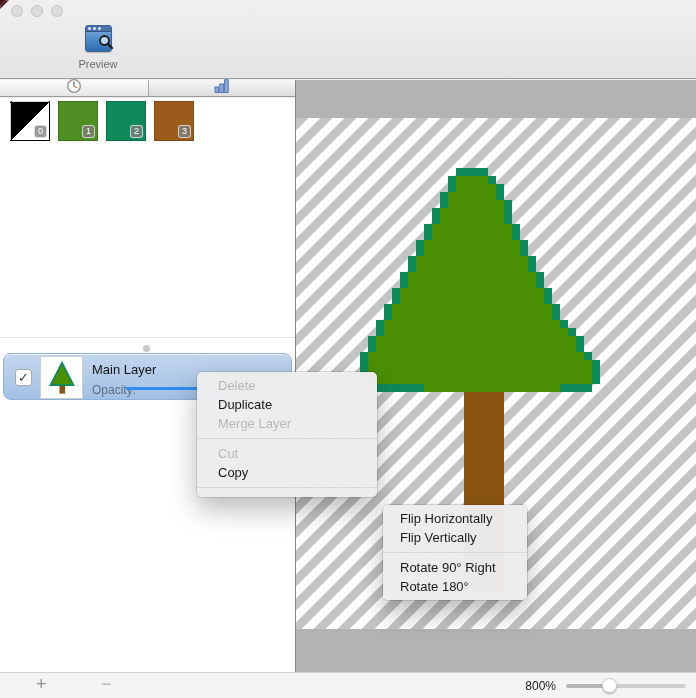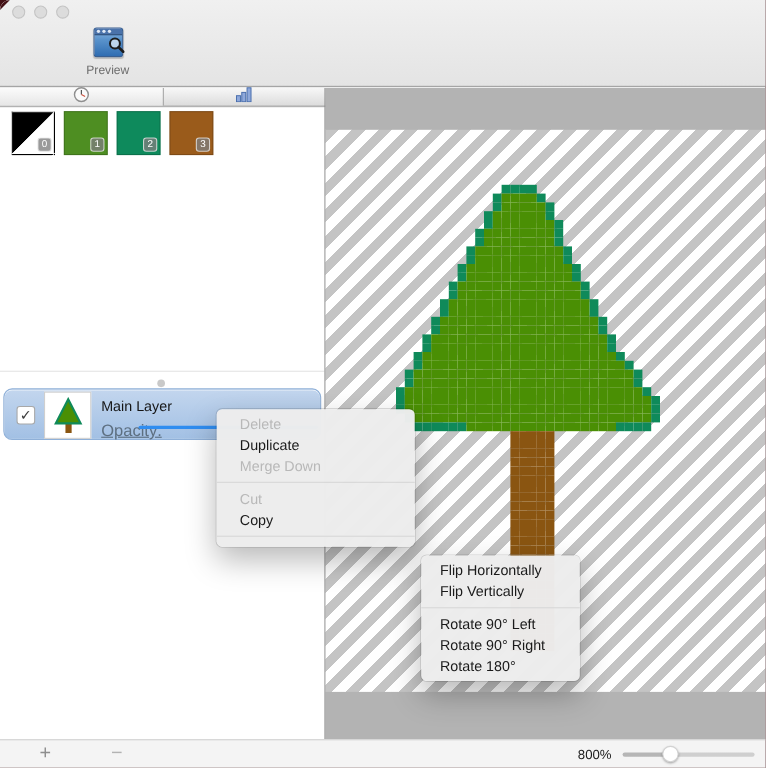--- a/index.html
+++ b/index.html
@@ -54,21 +54,21 @@
 
   
   .layer-row { position:absolute; left:3px; top:255px; width:289px; height:47px; border-radius:8px;
     background:linear-gradient(#c3d6ee,#a2c0e4); border:1px solid #8fb0d8;
     box-shadow:inset 0 1px 0 rgba(255,255,255,.7); }
   .layer-check { position:absolute; left:11px; top:15px; width:17px; height:17px; background:#fff;
     border:1px solid #a8a8a8; border-radius:3px; font-size:13px; line-height:16px; text-align:center; color:#3c3c3c; }
   .layer-thumb { position:absolute; left:36px; top:2px; width:43px; height:43px; background:#fff;
     border:1px solid #cfcfcf; display:flex; align-items:center; justify-content:center; }
   .layer-name { position:absolute; left:88px; top:8px; font-size:13px; color:#141414; }
-  .layer-opacity-label { position:absolute; left:88px; top:29px; font-size:15px; color:#5d6f80;text-decoration:underline; }
+  .layer-opacity-label { position:absolute; left:88px; top:29px; font-size:12px; color:#5d6f80; }
   .layer-slider { position:absolute; left:122px; top:33px; width:163px; height:3px; border-radius:2px; background:#2f8df0; }
 
   
   .divider-v { position:absolute; left:295px; top:80px; width:1px; height:592px; background:#858585; }
 
   
   .canvas-area { position:absolute; left:296px; top:80px; width:400px; height:592px; background:#b3b3b3; }
   .stripes { position:absolute; left:0; top:38px; width:400px; height:511px;
     background:repeating-linear-gradient(135deg,#c4c4c4 0px,#c4c4c4 8.5px,#ffffff 8.5px,#ffffff 17px); }
   .tree { position:absolute; left:64px; top:88px; width:248px; height:424px; }
@@ -828,30 +828,29 @@
     <div class="btn-minus">−</div>
     <div class="zoom-label">800%</div>
     <div class="zoom-slider">
       <div class="zoom-thumb"></div>
     </div>
   </div>
 
   <div class="menu context-menu">
     <div class="menu-item disabled">Delete</div>
     <div class="menu-item">Duplicate</div>
-    <div class="menu-item disabled">Merge Down</div>
+    <div class="menu-item disabled">Merge Layer</div>
     <div class="menu-sep"></div>
     <div class="menu-item disabled">Cut</div>
     <div class="menu-item">Copy</div>
     <div class="menu-sep"></div>
   </div>
 
   <div class="menu submenu">
     <div class="menu-item">Flip Horizontally</div>
     <div class="menu-item">Flip Vertically</div>
     <div class="menu-sep"></div>
-    <div class="menu-item">Rotate 90° Left</div>
     <div class="menu-item">Rotate 90° Right</div>
     <div class="menu-item">Rotate 180°</div>
   </div>
 
   <div class="corner-artifact"></div>
 </div>
 
 </body></html>

